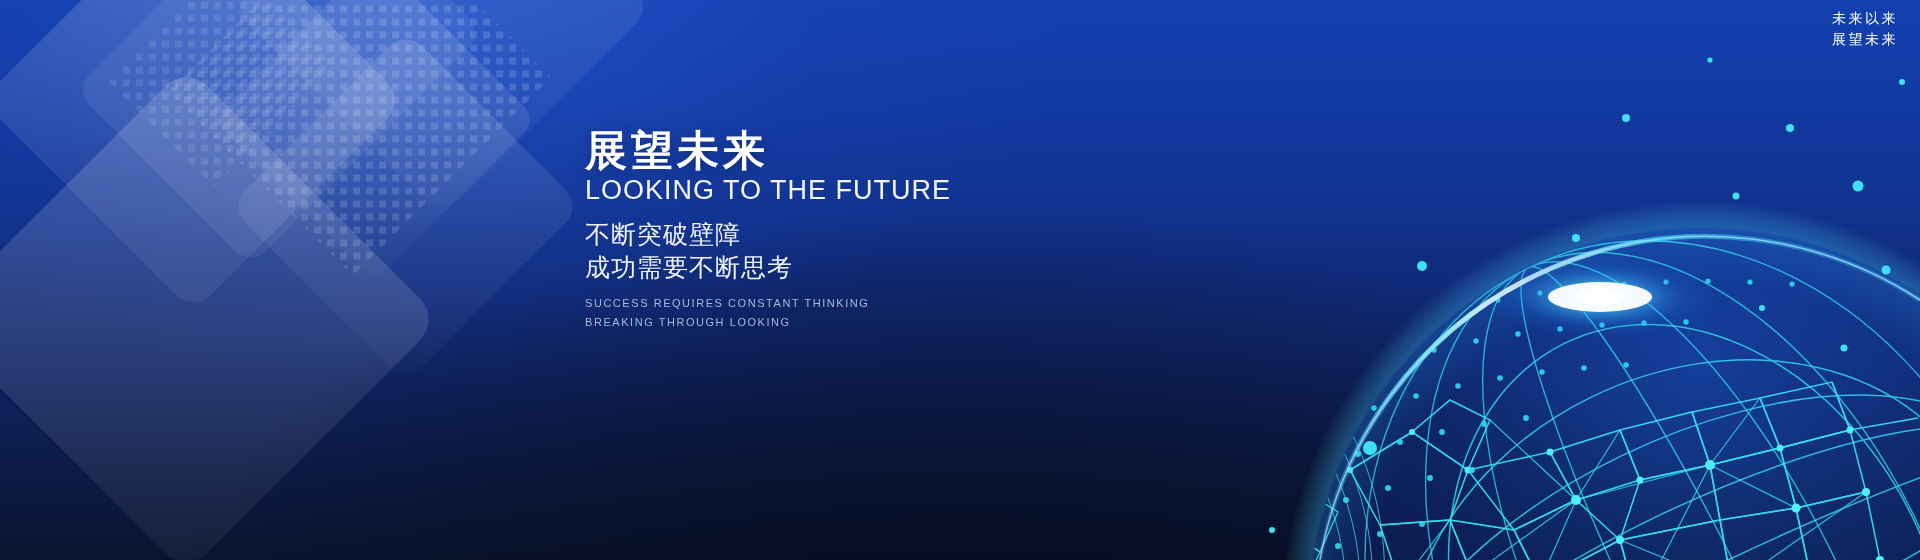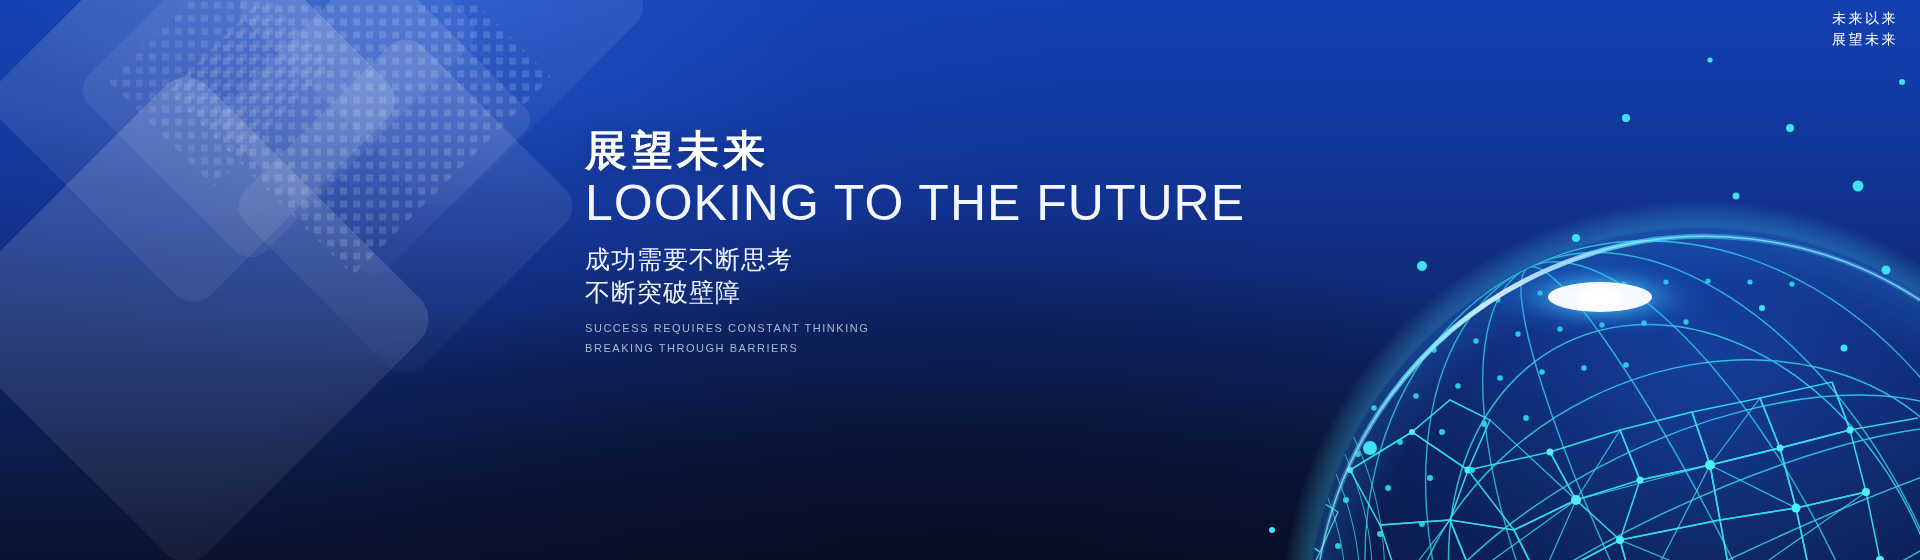--- a/index.html
+++ b/index.html
@@ -23,21 +23,21 @@
   .left-decor svg{position:absolute;left:0;top:0;}
 
   
   .text-block{position:absolute;left:585px;top:128px;width:640px;}
   .title-cn{
     font-size:42px;font-weight:700;color:#ffffff;letter-spacing:4px;
     line-height:1.08;margin:0 0 2px 0;white-space:nowrap;
     text-shadow:0 2px 14px rgba(0,0,0,.22);
   }
   .title-en{
-    font-size:50px;font-weight:300;color:#f4f7ff;letter-spacing:1.0px;
+    font-size:27px;font-weight:300;color:#f4f7ff;letter-spacing:1.0px;
     line-height:1.12;margin:2px 0 12px 0;white-space:nowrap;
   }
   .sub-cn{
     font-size:25px;font-weight:400;color:#f0f4ff;letter-spacing:1px;
     line-height:1.32;margin:0;white-space:nowrap;
   }
   .sub-en{
     font-size:11px;font-weight:400;color:#aab8d8;letter-spacing:1.55px;
     line-height:1.75;margin:10px 0 0 0;white-space:nowrap;
   }
@@ -409,25 +409,25 @@
         <circle cx="252" cy="530" r="3"></circle>
         <circle cx="882" cy="82" r="3"></circle>
         <circle cx="690" cy="60" r="2.6"></circle>
       </g>
     </svg>
   </div>
 
   <div class="text-block">
     <div class="title-cn">展望未来</div>
     <div class="title-en">LOOKING TO THE FUTURE</div>
+    <div class="sub-cn">不断突破壁障</div>
     <div class="sub-cn">成功需要不断思考</div>
-    <div class="sub-cn">不断突破壁障</div>
     <div class="sub-en">
       <div>SUCCESS REQUIRES CONSTANT THINKING</div>
-      <div>BREAKING THROUGH BARRIERS</div>
+      <div>BREAKING THROUGH LOOKING</div>
     </div>
   </div>
 
   <div class="corner-slogan">
     <div>未来以来</div>
     <div>展望未来</div>
   </div>
 
 </div>
 

